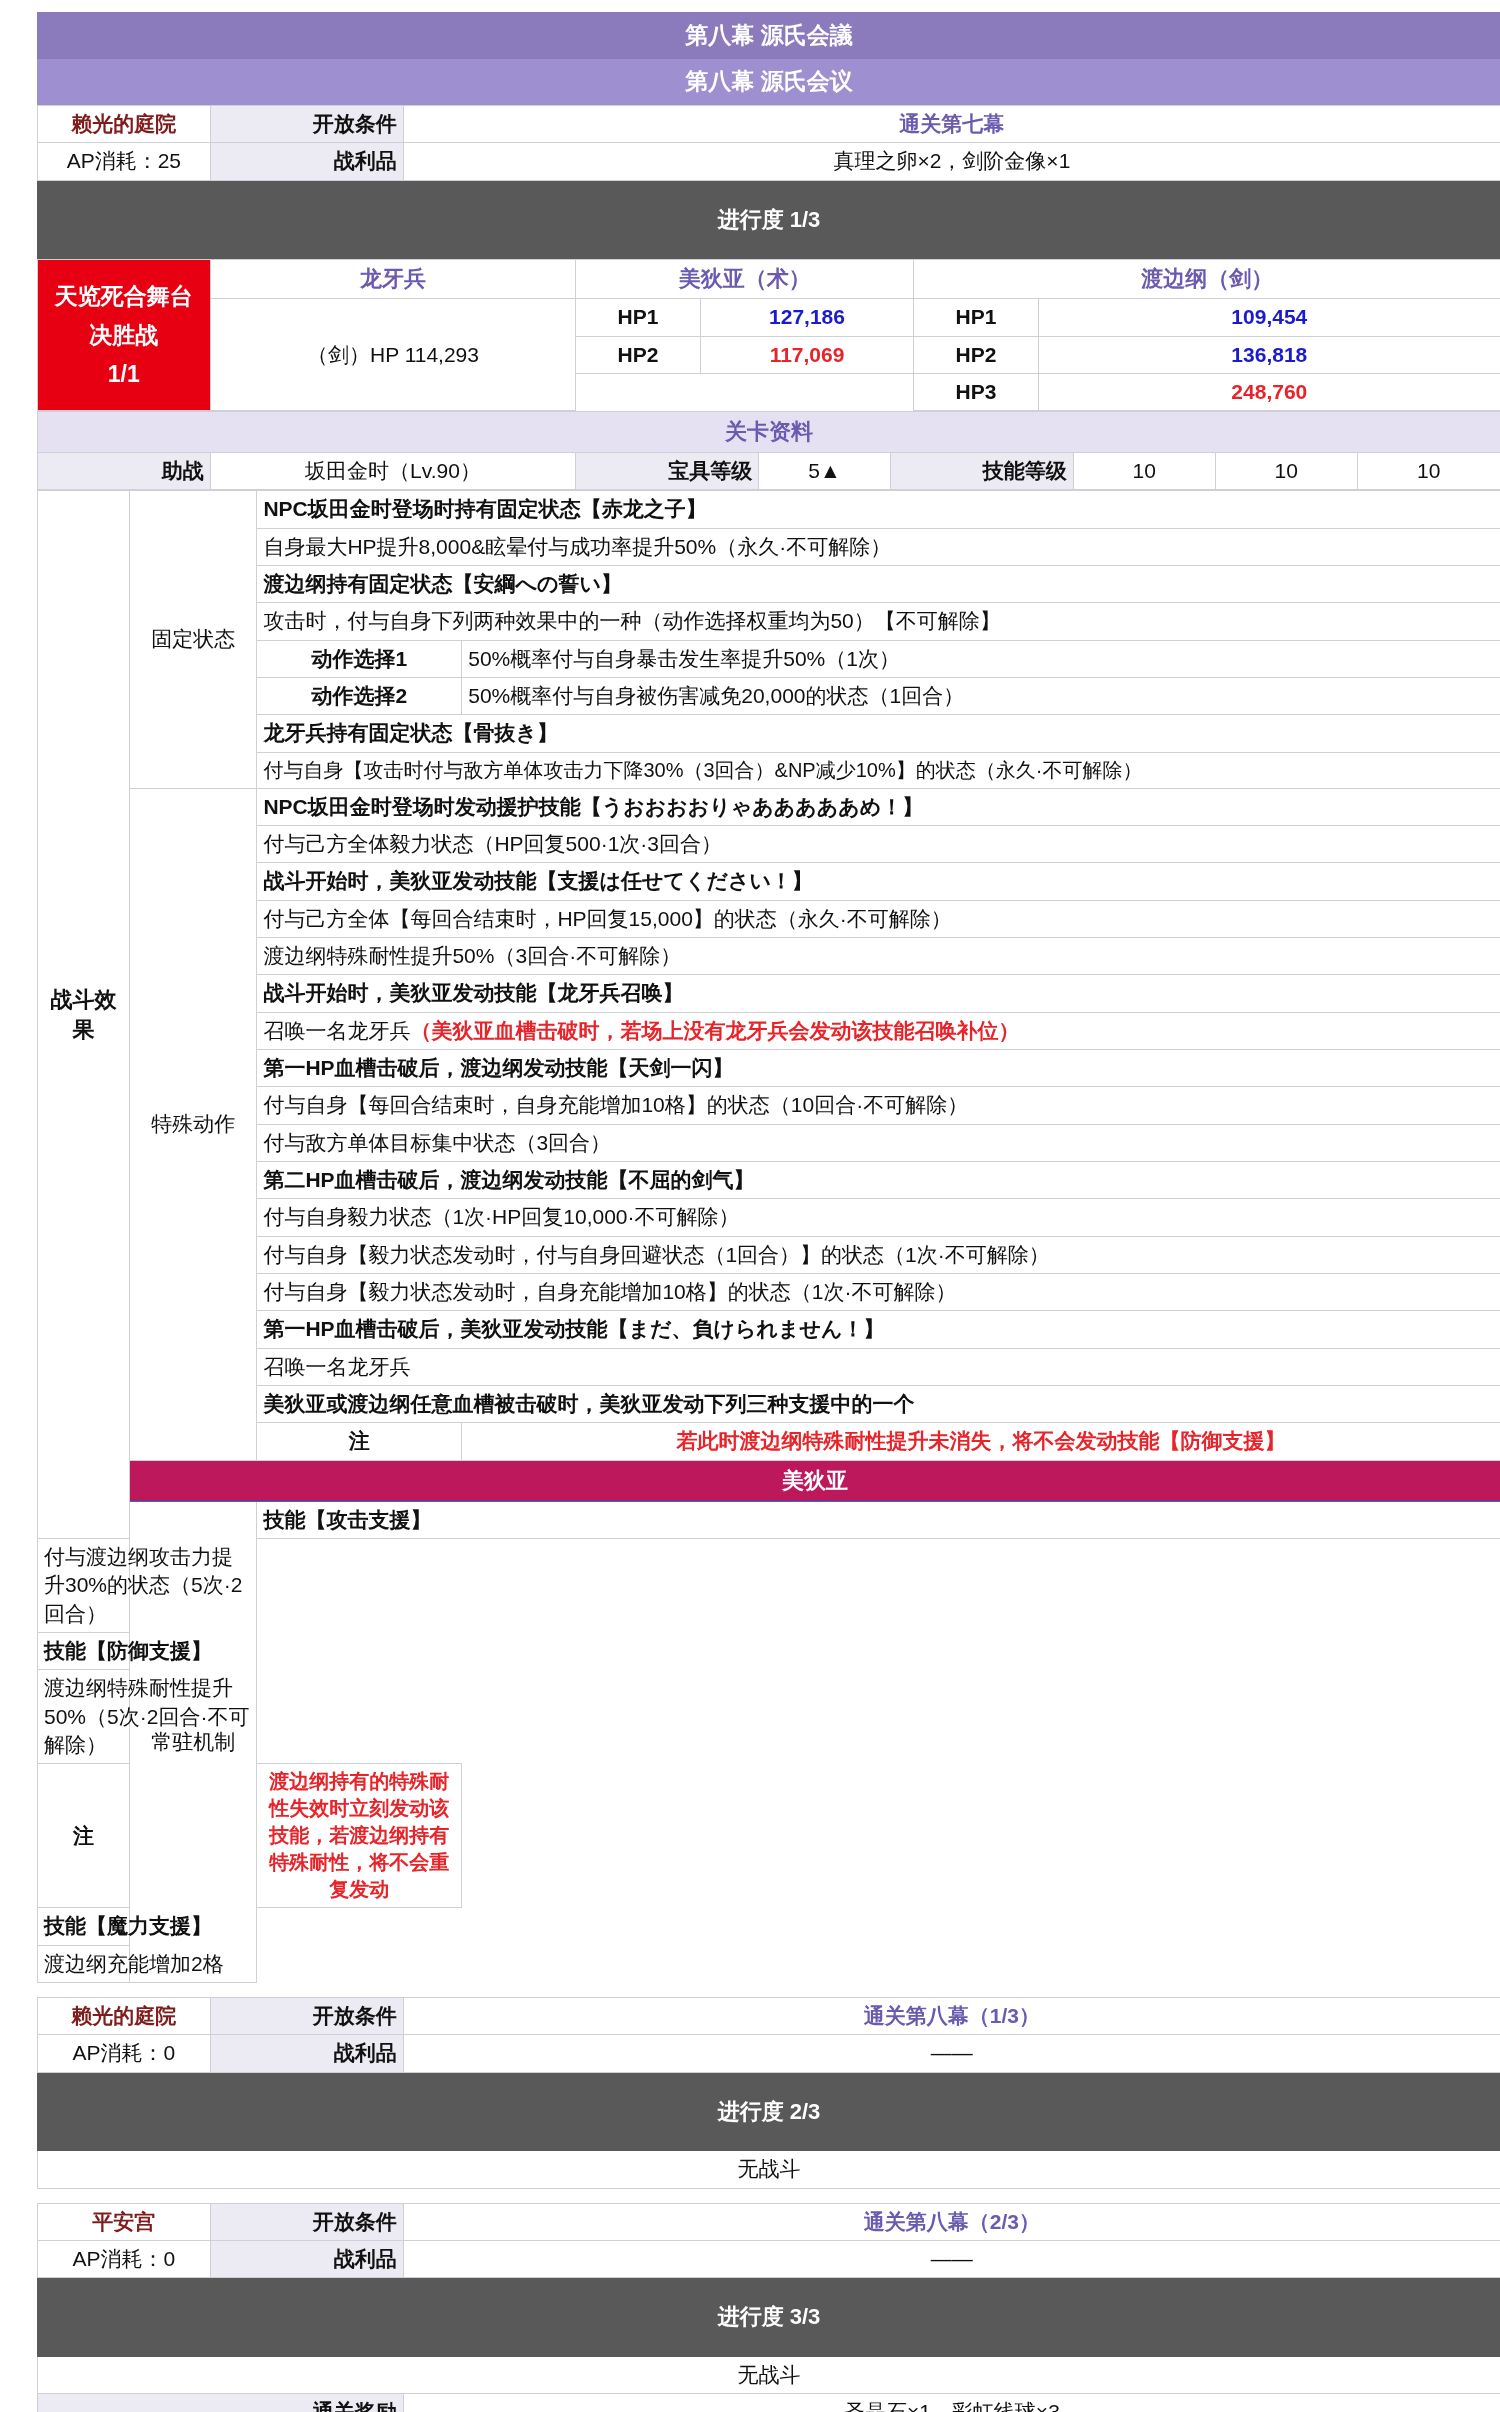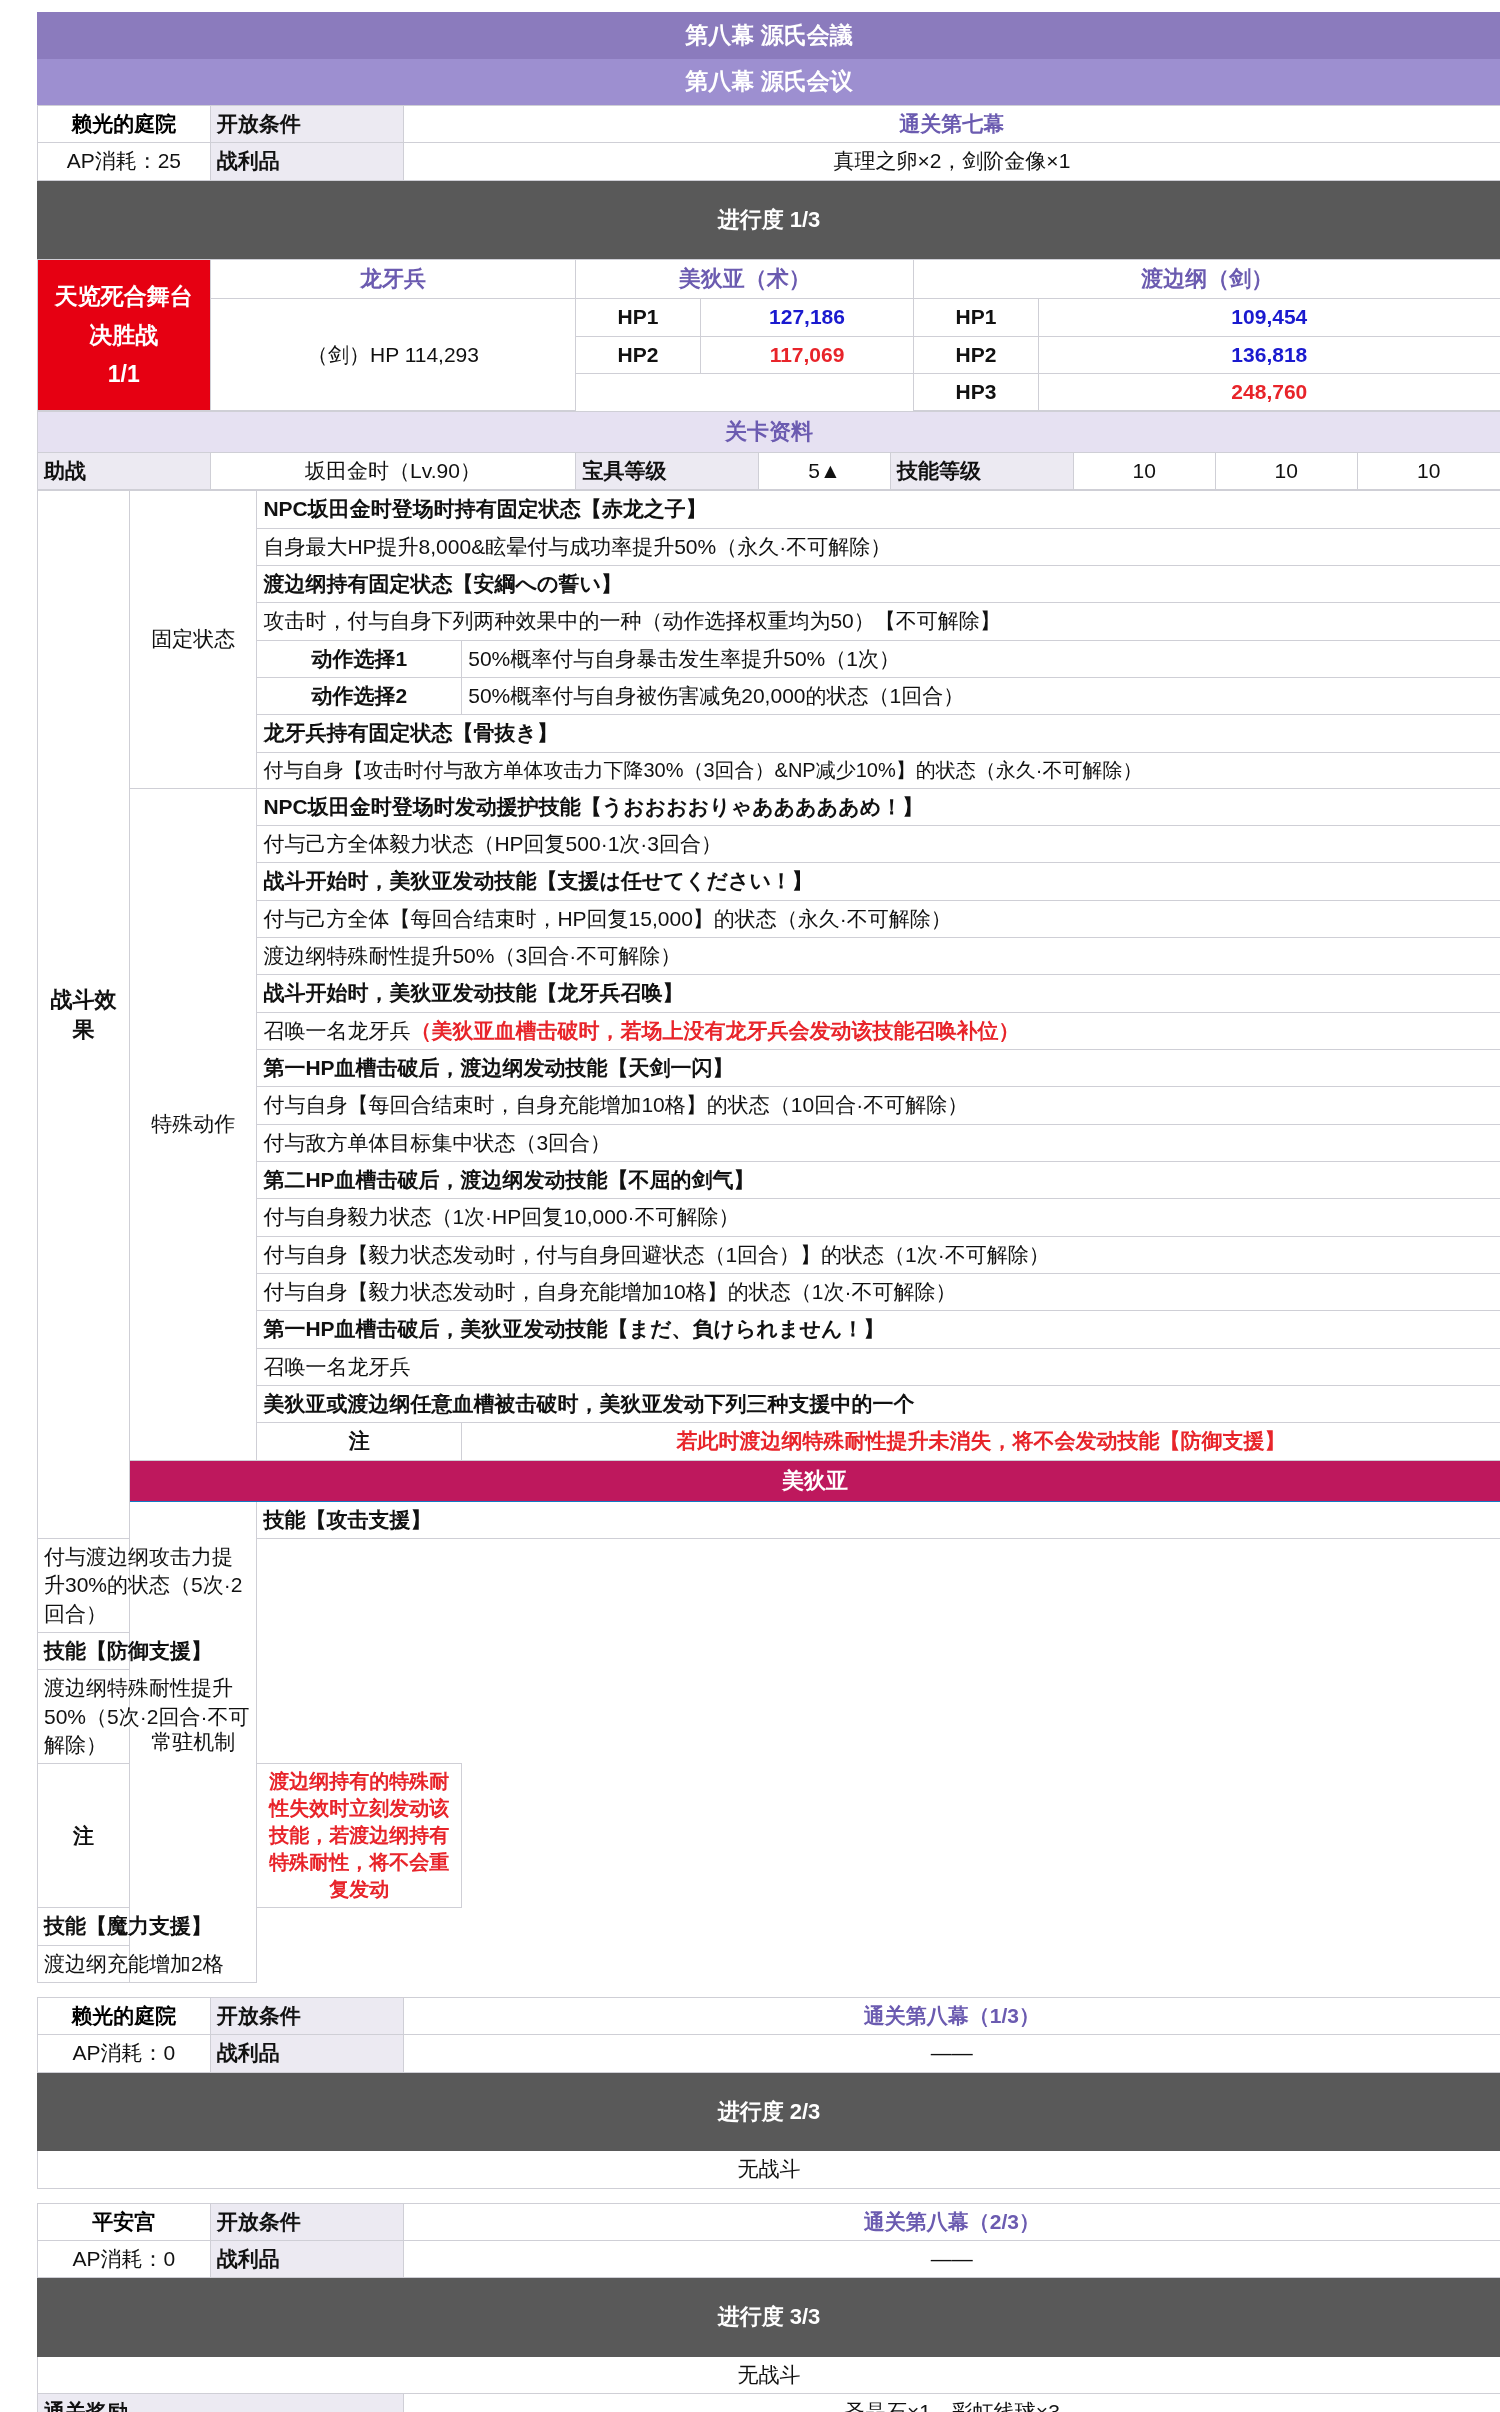--- a/index.html
+++ b/index.html
@@ -13,22 +13,22 @@
   table{border-collapse:collapse;width:100%;table-layout:fixed;}
   td,th{border:1px solid #cfcfd6;padding:4px 6px;font-size:21px;line-height:1.35;vertical-align:middle;}
   .c{text-align:center;}
   .l{text-align:left;}
   .b{font-weight:bold;}
 
   
   .title-jp{background:#8b7bbd;color:#ffffff;font-weight:bold;text-align:center;font-size:23px;padding:7px 0;border:1px solid #8b7bbd;}
   .title-cn{background:#9d8fd0;color:#ffffff;font-weight:bold;text-align:center;font-size:23px;padding:7px 16px;border:1px solid #9d8fd0;}
 
-  .lbl-purple{color:#000000;font-weight:bold;text-align:center;background:#ffffff;}
-  .hdr-grey{background:#eceaf2;font-weight:bold;text-align:left;}
+  .lbl-purple{color:#7f1d1d;font-weight:bold;text-align:center;background:#ffffff;}
+  .hdr-grey{background:#eceaf2;font-weight:bold;text-align:right;}
   .val-purple{color:#6b5bb0;font-weight:bold;text-align:center;}
   .bar-dark{background:#595959;color:#ffffff;font-weight:bold;text-align:center;font-size:22px;padding:24px 0;border:1px solid #595959;}
   .bar-lav{background:#e6e1f2;color:#6b5bb0;font-weight:bold;text-align:center;font-size:22px;padding:5px 0;}
   .bar-blue{background:#be185d;color:#ffffff;font-weight:bold;text-align:center;font-size:22px;padding:5px 0;border:1px solid #1279c6;}
   .stage-red{background:#e60012;color:#ffffff;font-weight:bold;text-align:center;font-size:23px;line-height:1.7;}
   .enemy-head{color:#6b5bb0;font-weight:bold;text-align:center;font-size:22px;}
   .hp-lbl{font-weight:bold;text-align:center;}
   .hp-blue{color:#1a1acf;font-weight:bold;text-align:center;}
   .hp-red{color:#e8242a;font-weight:bold;text-align:center;}
   .sect-lbl{text-align:center;font-weight:bold;font-size:22px;}

